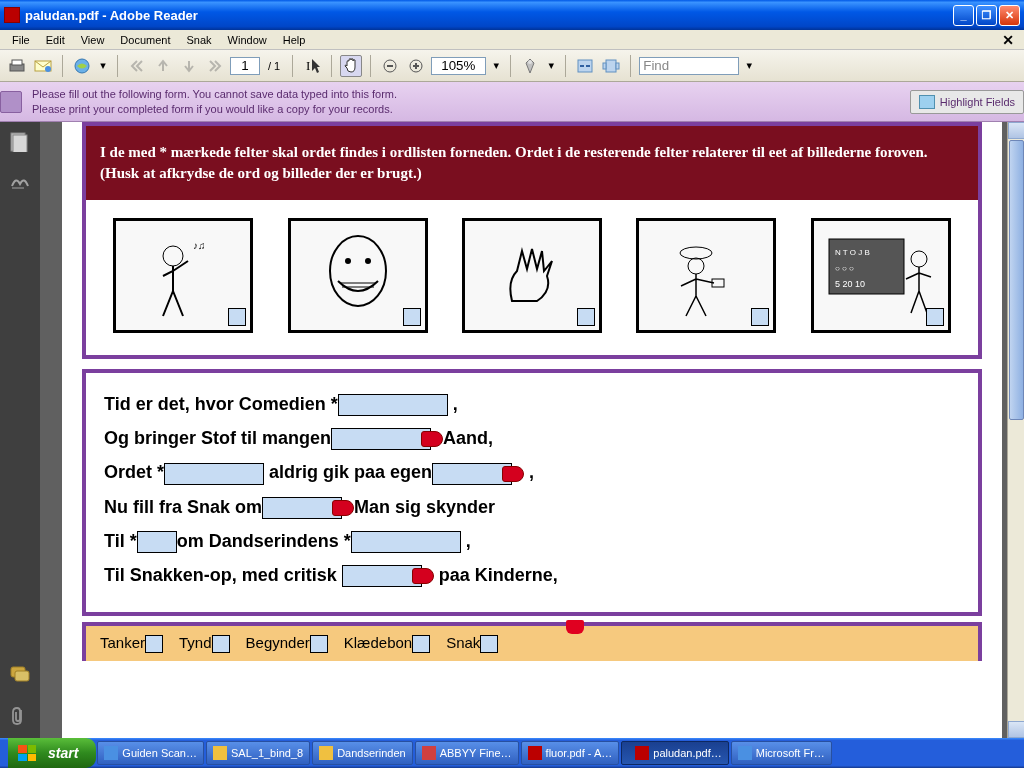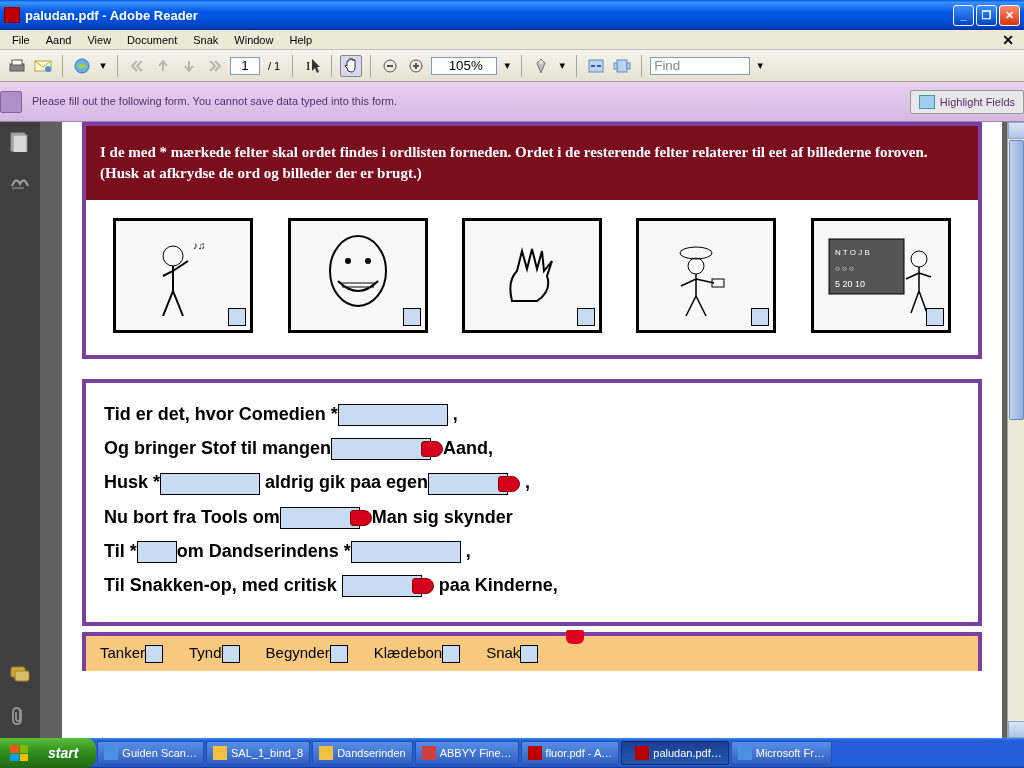--- a/index.html
+++ b/index.html
@@ -16,21 +16,21 @@
 
 .menubar { height: 20px; background: #ece9d8; display: flex; align-items: center; padding: 0 4px; border-bottom: 1px solid #c0c0c0; }
 .menubar span { padding: 2px 8px; }
 .menubar .closex { margin-left: auto; font-weight: bold; font-size: 14px; padding-right: 6px; }
 
 
 .toolbar { height: 32px; background: linear-gradient(to bottom, #f6f4ec, #e6e2d2); border-bottom: 1px solid #aca899; display: flex; align-items: center; padding: 0 6px; gap: 4px; }
 .tbtn { width: 22px; height: 22px; display: flex; align-items: center; justify-content: center; border-radius: 2px; }
 .tsep { width: 1px; height: 22px; background: #aca899; margin: 0 4px; }
 .pageinput { width: 30px; height: 18px; border: 1px solid #7f9db9; text-align: center; background: white; }
-.zoominput { width: 66px; height: 18px; border: 1px solid #7f9db9; text-align: center; padding-left: 3px; background: white; }
+.zoominput { width: 55px; height: 18px; border: 1px solid #7f9db9; text-align: left; padding-left: 9px; background: white; }
 .findinput { width: 100px; height: 18px; border: 1px solid #7f9db9; padding-left: 3px; color: #888; background: white; }
 
 
 .formbar { height: 40px; background: linear-gradient(to bottom, #e8d2f0, #d5b8e3); border-bottom: 1px solid #a080b0; display: flex; align-items: center; padding: 0 0; color: #5a2b6e; }
 .formbar .ficon { width: 22px; height: 22px; background: #b090c8; border: 1px solid #8860a0; margin-right: 10px; border-radius: 2px; }
 .formbar .ftext { flex: 1; line-height: 1.3; }
 .formbar .hlbtn { background: #e8e8e8; border: 1px solid #999; padding: 4px 8px; display: flex; align-items: center; gap: 5px; border-radius: 2px; }
 .hlbtn .hlicon { width: 16px; height: 14px; background: #9dd0ef; border: 1px solid #5090b0; }
 
 
@@ -55,27 +55,27 @@
 
 .textarea { padding: 14px 18px 20px; font-family: Verdana, sans-serif; font-size: 18px; font-weight: bold; line-height: 1.9; color: #000; }
 .fillfield { display: inline-block; background: #c7dcf3; border: 1px solid #000; height: 22px; vertical-align: middle; position: relative; }
 .fillfield.w1 { width: 110px; }
 .fillfield.w2 { width: 100px; }
 .fillfield.w3 { width: 80px; }
 .fillfield.w4 { width: 60px; }
 .fillfield.w5 { width: 40px; }
 .keymark { display: inline-block; width: 22px; height: 16px; background: #d4001e; border-radius: 3px 8px 8px 3px; vertical-align: middle; margin-left: -10px; position: relative; z-index: 2; border: 1px solid #800; }
 
-.wordbank { background: #f6c97e; padding: 8px 14px; font-family: Verdana, sans-serif; font-size: 15px; display: flex; gap: 26px; align-items: flex-start; position: relative; }
+.wordbank { background: #f6c97e; padding: 8px 14px; font-family: Verdana, sans-serif; font-size: 15px; display: flex; gap: 16px; align-items: flex-start; position: relative; }
 .wordbank .chk2 { display: inline-block; width: 18px; height: 18px; background: #c7dcf3; border: 1px solid #000; vertical-align: middle; }
 .notemark { position: absolute; top: -6px; left: 480px; width: 18px; height: 14px; background: #e00020; border-radius: 2px 2px 6px 6px; }
 
 
 .taskbar { height: 30px; background: linear-gradient(to bottom, #3a8cff, #245edb 8%, #245edb 92%, #15388c); display: flex; align-items: center; color: white; font-size: 11px; }
-.startbtn { height: 30px; background: linear-gradient(to bottom, #5abe3a, #2f8a1e 50%, #1f6810); padding: 0 18px 0 10px; display: flex; align-items: center; font-weight: bold; font-style: italic; font-size: 14px; border-radius: 0 10px 10px 0; gap: 20px; }
+.startbtn { height: 30px; background: linear-gradient(to bottom, #5abe3a, #2f8a1e 50%, #1f6810); padding: 0 18px 0 10px; display: flex; align-items: center; font-weight: bold; font-style: italic; font-size: 14px; border-radius: 0 10px 10px 0; gap: 12px; margin-left: 8px; }
 .startbtn .winlogo { width: 18px; height: 16px; display: grid; grid-template: 1fr 1fr / 1fr 1fr; gap: 1px; }
 .winlogo div:nth-child(1){background:#f65314}.winlogo div:nth-child(2){background:#7cbb00}.winlogo div:nth-child(3){background:#00a1f1}.winlogo div:nth-child(4){background:#ffbb00}
 .taskitem { height: 24px; background: linear-gradient(to bottom, #588fe8, #3060c0); border: 1px solid #2850a0; margin: 0 1px; padding: 0 6px; display: flex; align-items: center; border-radius: 2px; max-width: 115px; overflow: hidden; white-space: nowrap; gap: 4px; }
 .taskitem.active { background: linear-gradient(to bottom, #1a4090, #2656b0); border: 1px solid #0e2860; padding-left: 13px; }
 .taskicon { width: 14px; height: 14px; flex-shrink: 0; }
 .systray { margin-left: auto; height: 30px; background: linear-gradient(to bottom, #1290e9, #0f6fc7); padding: 0 10px 0 14px; display: flex; align-items: center; gap: 5px; border-left: 1px solid #0a4a90; }
 
 svg { display: block; }
 </style>
 </head>
@@ -84,21 +84,21 @@
 <div class="titlebar">
   <div class="icon"></div>
   <div class="title">paludan.pdf - Adobe Reader</div>
   <div class="winbtn min">_</div>
   <div class="winbtn max">❐</div>
   <div class="winbtn close">✕</div>
 </div>
 
 <div class="menubar">
   <span>File</span>
-  <span>Aand</span>
+  <span>Edit</span>
   <span>View</span>
   <span>Document</span>
   <span>Snak</span>
   <span>Window</span>
   <span>Help</span>
   <span class="closex">✕</span>
 </div>
 
 <div class="toolbar">
   <div class="tbtn">
@@ -198,20 +198,21 @@
     </div>
   <div class="tsep"></div>
   <input class="findinput" value="Find" style="">
   <div class="tbtn" style="width:12px">▾</div>
 </div>
 
 <div class="formbar">
   <div class="ficon"></div>
   <div class="ftext">
     <div>Please fill out the following form. You cannot save data typed into this form.</div>
+    <div>Please print your completed form if you would like a copy for your records.</div>
   </div>
   <div class="hlbtn">
     <div class="hlicon"></div>
     <span>Highlight Fields</span>
   </div>
 </div>
 
 <div class="mainarea">
   <div class="sidebar">
     <div class="sideicon">
@@ -284,26 +285,26 @@
                 <text x="14" y="24" fill="#fff" font-size="8">N T O J B</text>
                 <text x="14" y="40" fill="#fff" font-size="8">○ ○ ○</text>
                 <text x="14" y="56" fill="#fff" font-size="9">5   20 10</text>
                 <circle cx="98" cy="28" r="8" fill="none" stroke="#000"></circle>
                 <path d="M98 36 L98 60 M98 42 L85 48 M98 42 L110 46 M98 60 L90 82 M98 60 L106 82" stroke="#000" fill="none" stroke-width="1.5"></path>
               </svg>
               <div class="chk"></div>
             </div>
         </div>
       </div>
-      <div class="purpleframe" style="margin-top:20px">
+      <div class="purpleframe" style="margin-top:10px">
         <div class="textarea">
           <div><span>Tid er det, hvor Comedien *</span><span class="fillfield w1"></span><span> ,</span></div>
           <div><span>Og bringer Stof til mangen</span><span class="fillfield w2"></span><span class="keymark"></span><span>Aand,</span></div>
-          <div><span>Husk *</span><span class="fillfield w2"></span><span> aldrig gik paa egen</span><span class="fillfield w3"></span><span class="keymark"></span><span> ,</span></div>
-          <div><span>Nu bort fra Tools om</span><span class="fillfield w3"></span><span class="keymark"></span><span>Man sig skynder</span></div>
+          <div><span>Ordet *</span><span class="fillfield w2"></span><span> aldrig gik paa egen</span><span class="fillfield w3"></span><span class="keymark"></span><span> ,</span></div>
+          <div><span>Nu fill fra Snak om</span><span class="fillfield w3"></span><span class="keymark"></span><span>Man sig skynder</span></div>
           <div><span>Til *</span><span class="fillfield w5"></span><span>om Dandserindens *</span><span class="fillfield w1"></span><span> ,</span></div>
           <div><span>Til Snakken-op, med critisk </span><span class="fillfield w3"></span><span class="keymark"></span><span> paa Kinderne,</span></div>
         </div>
       </div>
       <div class="purpleframe" style="margin-top:6px;border-bottom:none">
         <div class="wordbank">
           <div class="notemark"></div>
           <span><span>Tanker</span><span class="chk2"></span></span>
           <span><span>Tynd</span><span class="chk2"></span></span>
           <span><span>Begynder</span><span class="chk2"></span></span>

